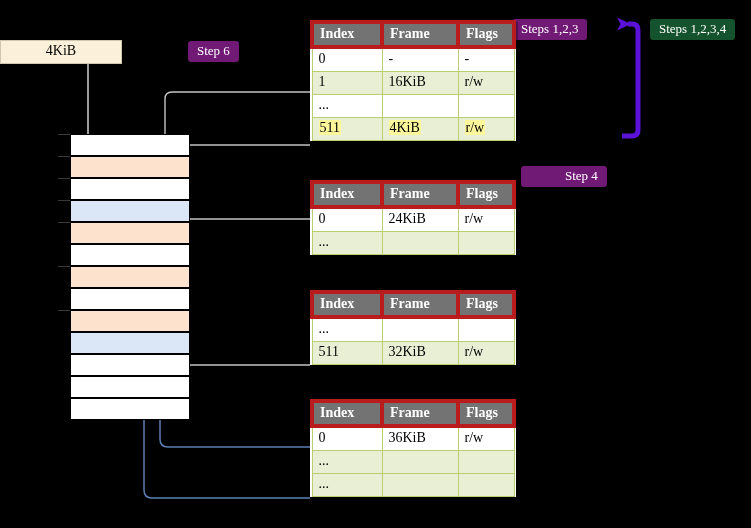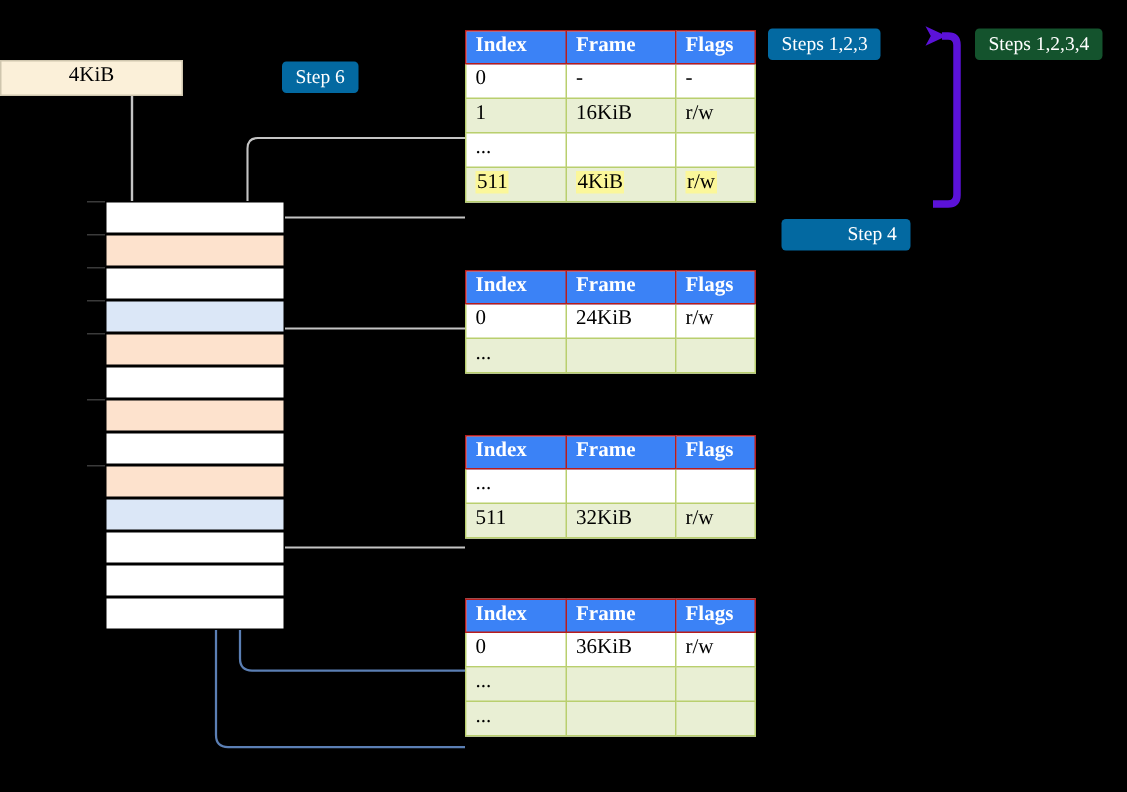--- a/index.html
+++ b/index.html
@@ -15,21 +15,21 @@
     position:absolute;
     font-family:"Liberation Serif", serif;
     font-size:13px;
     color:#ffffff;
     padding:3px 9px 4px 9px;
     border-radius:3px;
     white-space:nowrap;
     line-height:1.05;
     box-shadow:0 0 0 1px rgba(0,0,0,0.25);
   }
-  .badge.red{background:#0369a1;}
+  .badge.red{background:#701a75;}
   .badge.purple{background:#14532d;}
 
   
   .memlabel{
     position:absolute;
     background:#fbf0d9;
     border:1px solid #cfc6ae;
     font-size:14px;
     text-align:center;
     line-height:20px;
@@ -50,26 +50,26 @@
 
   
   .ptable{
     position:absolute;
     border-collapse:collapse;
     font-size:14px;
     background:#ffffff;
     box-shadow:2px 2px 0 rgba(0,0,0,0.30);
   }
   .ptable th{
-    background:#3b82f6;
+    background:#737373;
     color:#ffffff;
     font-weight:bold;
     text-align:left;
     padding:2px 6px 3px 6px;
-    border:1px solid #b91c1c;
+    border:4px solid #b91c1c;
     font-size:14px;
   }
   .ptable td{
     border:1px solid #b9cf6e;
     padding:2px 6px 3px 6px;
     height:17px;
     vertical-align:top;
     color:#000;
   }
   .ptable tr.alt td{background:#e9efd4;}
@@ -159,21 +159,21 @@
       <div class="tick" style="left: -12px; top: 44px; width: 12px;"></div>
       <div class="tick" style="left: -12px; top: 66px; width: 12px;"></div>
       <div class="tick" style="left: -12px; top: 88px; width: 12px;"></div>
       <div class="tick" style="left: -12px; top: 132px; width: 12px;"></div>
       <div class="tick" style="left: -12px; top: 176px; width: 12px;"></div>
     </div>
 
   <div class="badge red" style="left:188px;top:41px;">Step 6</div>
   <div class="badge red" style="left:512px;top:19px;">Steps 1,2,3</div>
   <div class="badge purple" style="left:650px;top:19px;">Steps 1,2,3,4</div>
-  <div class="badge red" style="left:521px;top:146px;padding-left:44px;">Step 4</div>
+  <div class="badge red" style="left:521px;top:166px;padding-left:44px;">Step 4</div>
 
   <div id="tables-host">
       <table class="ptable" style="left: 310px; top: 20px;">
         <thead>
           <tr>
             <th class="c-idx">Index</th>
             <th class="c-frm">Frame</th>
             <th class="c-flg">Flags</th>
           </tr>
         </thead>

